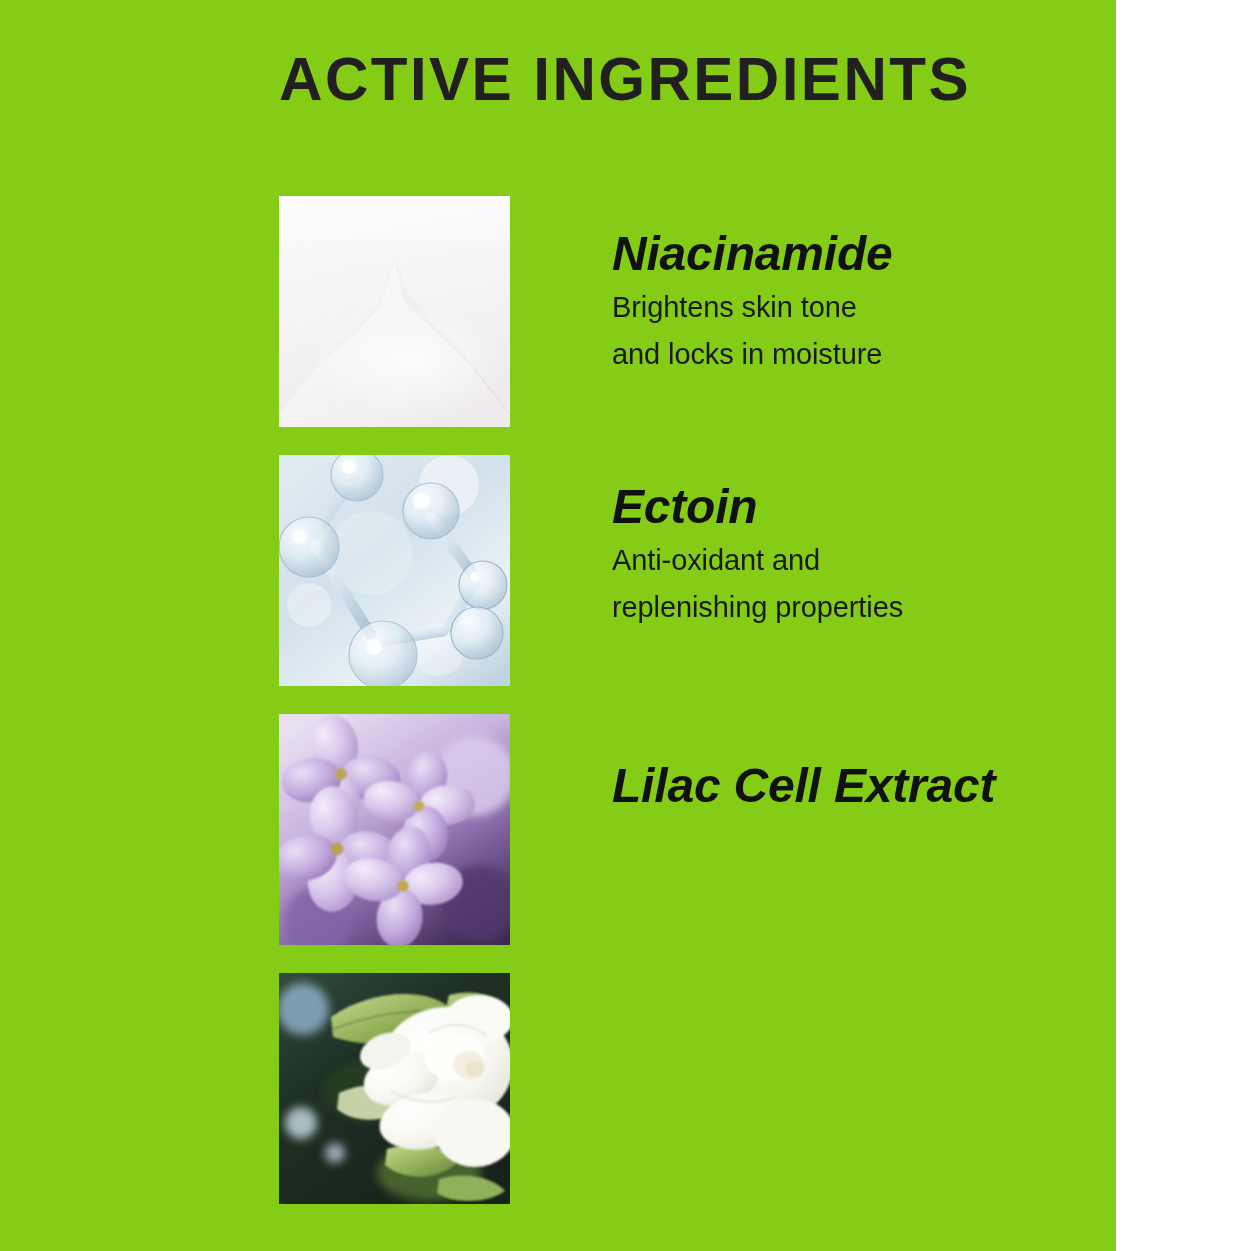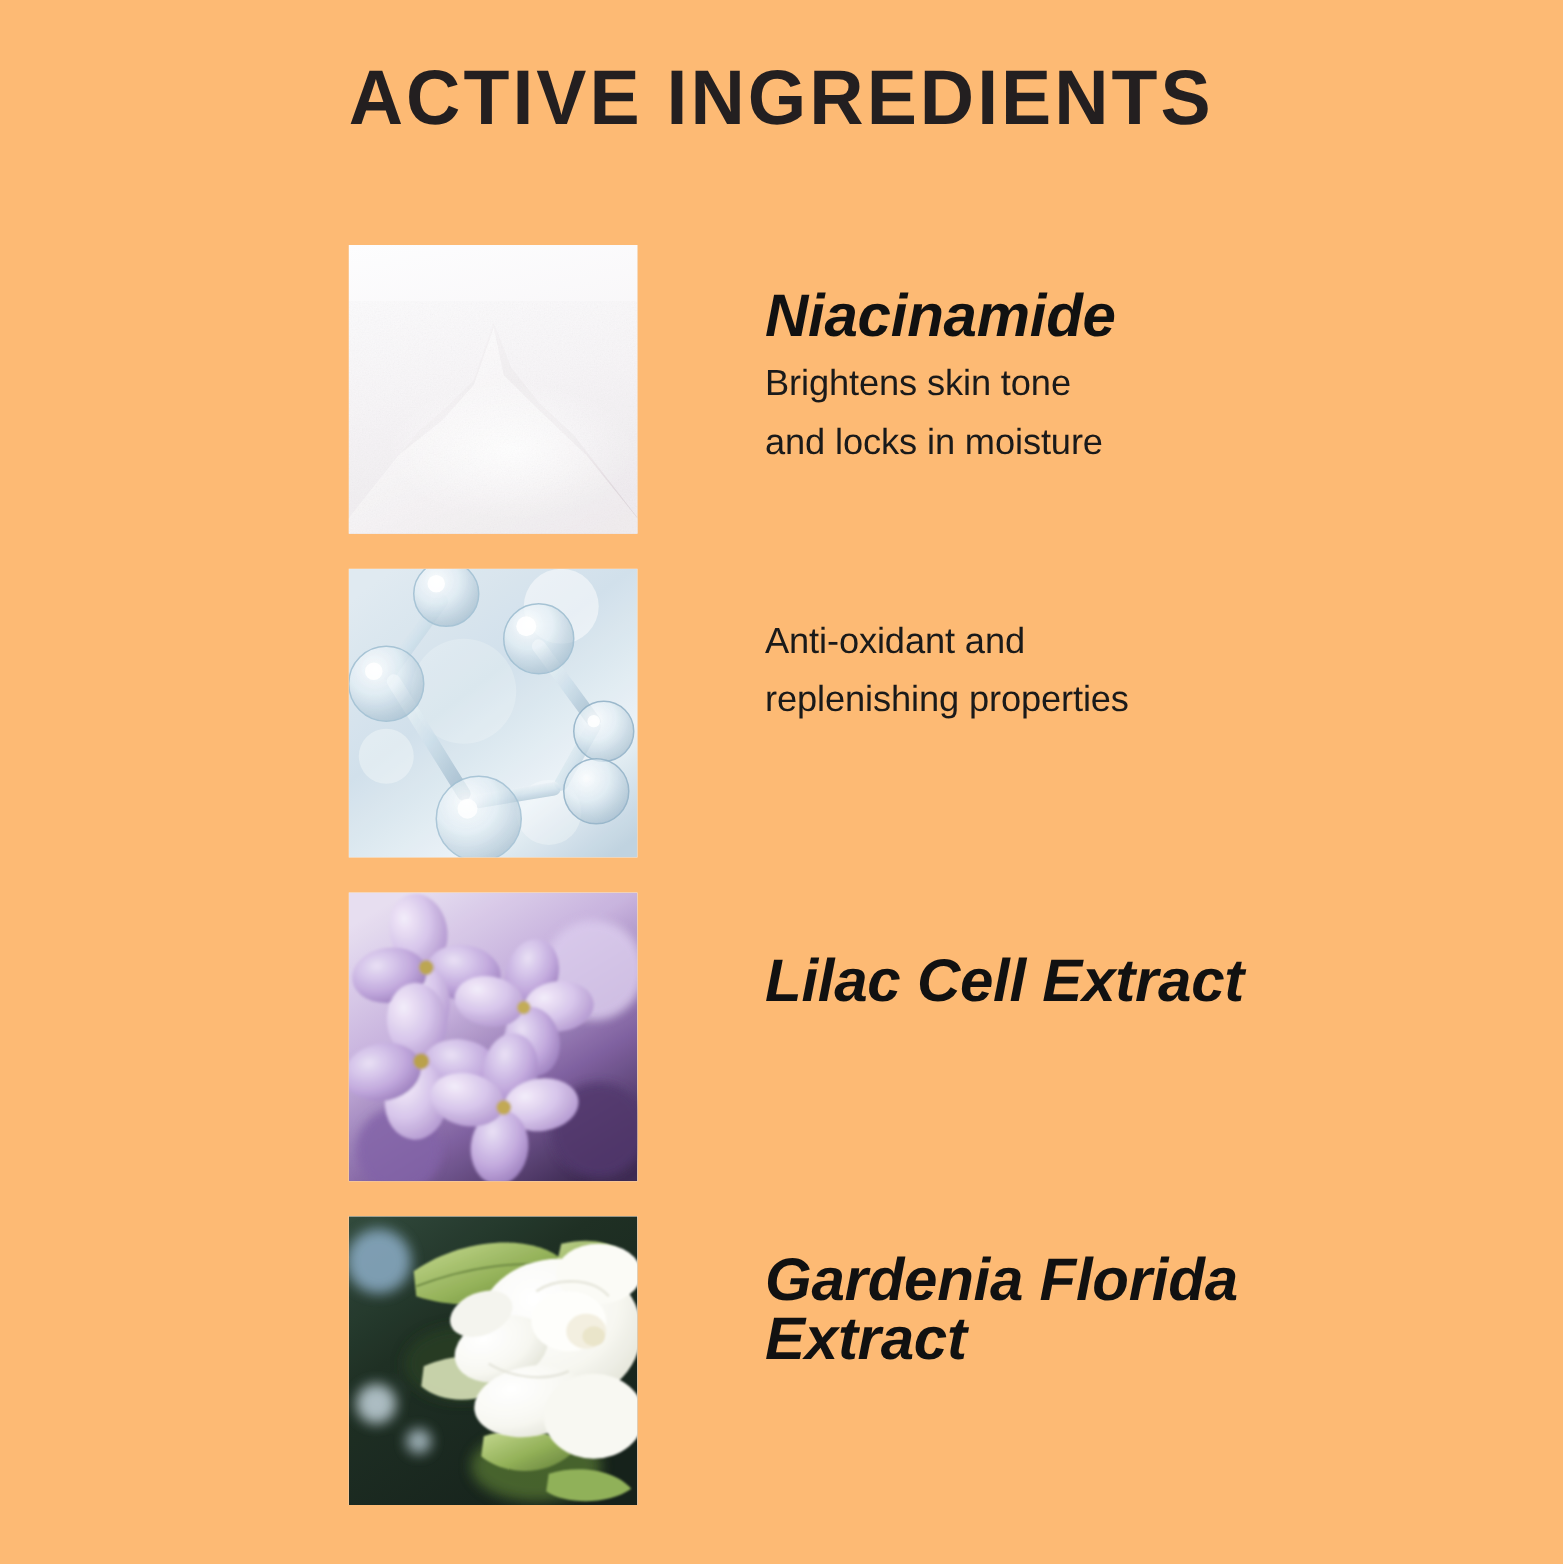--- a/index.html
+++ b/index.html
@@ -7,24 +7,24 @@
   body {
     width: 1250px;
     height: 1251px;
     background: #ffffff;
     font-family: "Liberation Sans", sans-serif;
     overflow: hidden;
     position: relative;
   }
 
   .page {
-    width: 1250px;
+    width: 1116px;
     height: 1251px;
     position: relative;
-    background: #fdba74;
+    background: #84cc16;
   }
 
   
   .page-title {
     position: absolute;
     top: 46px;
     left: 0;
     width: 1250px;
     text-align: center;
     font-size: 62px;
@@ -187,20 +187,21 @@
 
           <circle cx="70" cy="12" r="7" fill="#ffffff" opacity="0.9"></circle>
           <circle cx="20" cy="82" r="7" fill="#ffffff" opacity="0.85"></circle>
           <circle cx="142" cy="46" r="8" fill="#ffffff" opacity="0.9"></circle>
           <circle cx="196" cy="122" r="5" fill="#ffffff" opacity="0.85"></circle>
           <circle cx="95" cy="192" r="8" fill="#ffffff" opacity="0.8"></circle>
           <rect width="231" height="231" fill="#ffffff" opacity="0.05"></rect>
         </svg>
       </div>
       <div class="copy">
+        <div class="ing-name">Ectoin</div>
         <div class="ing-desc">Anti-oxidant and
 replenishing properties</div>
       </div>
     </div>
 
     <div class="row row-3">
       <div class="thumb">
         <svg viewBox="0 0 231 231" xmlns="http://www.w3.org/2000/svg">
           <defs>
             <linearGradient id="p3bg" x1="0.2" y1="0" x2="0.8" y2="1">
@@ -327,19 +328,17 @@
             <ellipse cx="176" cy="84" rx="30" ry="24" fill="#fefefb"></ellipse>
             <ellipse cx="190" cy="92" rx="16" ry="14" fill="#f3efdf"></ellipse>
             <path d="M 150 60 C 168 48 196 50 208 64" stroke="#e4e4d8" stroke-width="2" fill="none" opacity="0.9"></path>
             <path d="M 112 118 C 132 130 158 132 176 124" stroke="#e2e2d6" stroke-width="2" fill="none" opacity="0.85"></path>
             <ellipse cx="196" cy="96" rx="9" ry="8" fill="#eae4c8"></ellipse>
           </g>
           <rect width="231" height="231" fill="#ffffff" opacity="0.04"></rect>
         </svg>
       </div>
       <div class="copy">
-        <div class="ing-name">Gardenia Florida
-Extract</div>
       </div>
     </div>
 
   </div>
 </div>
 
 </body></html>

